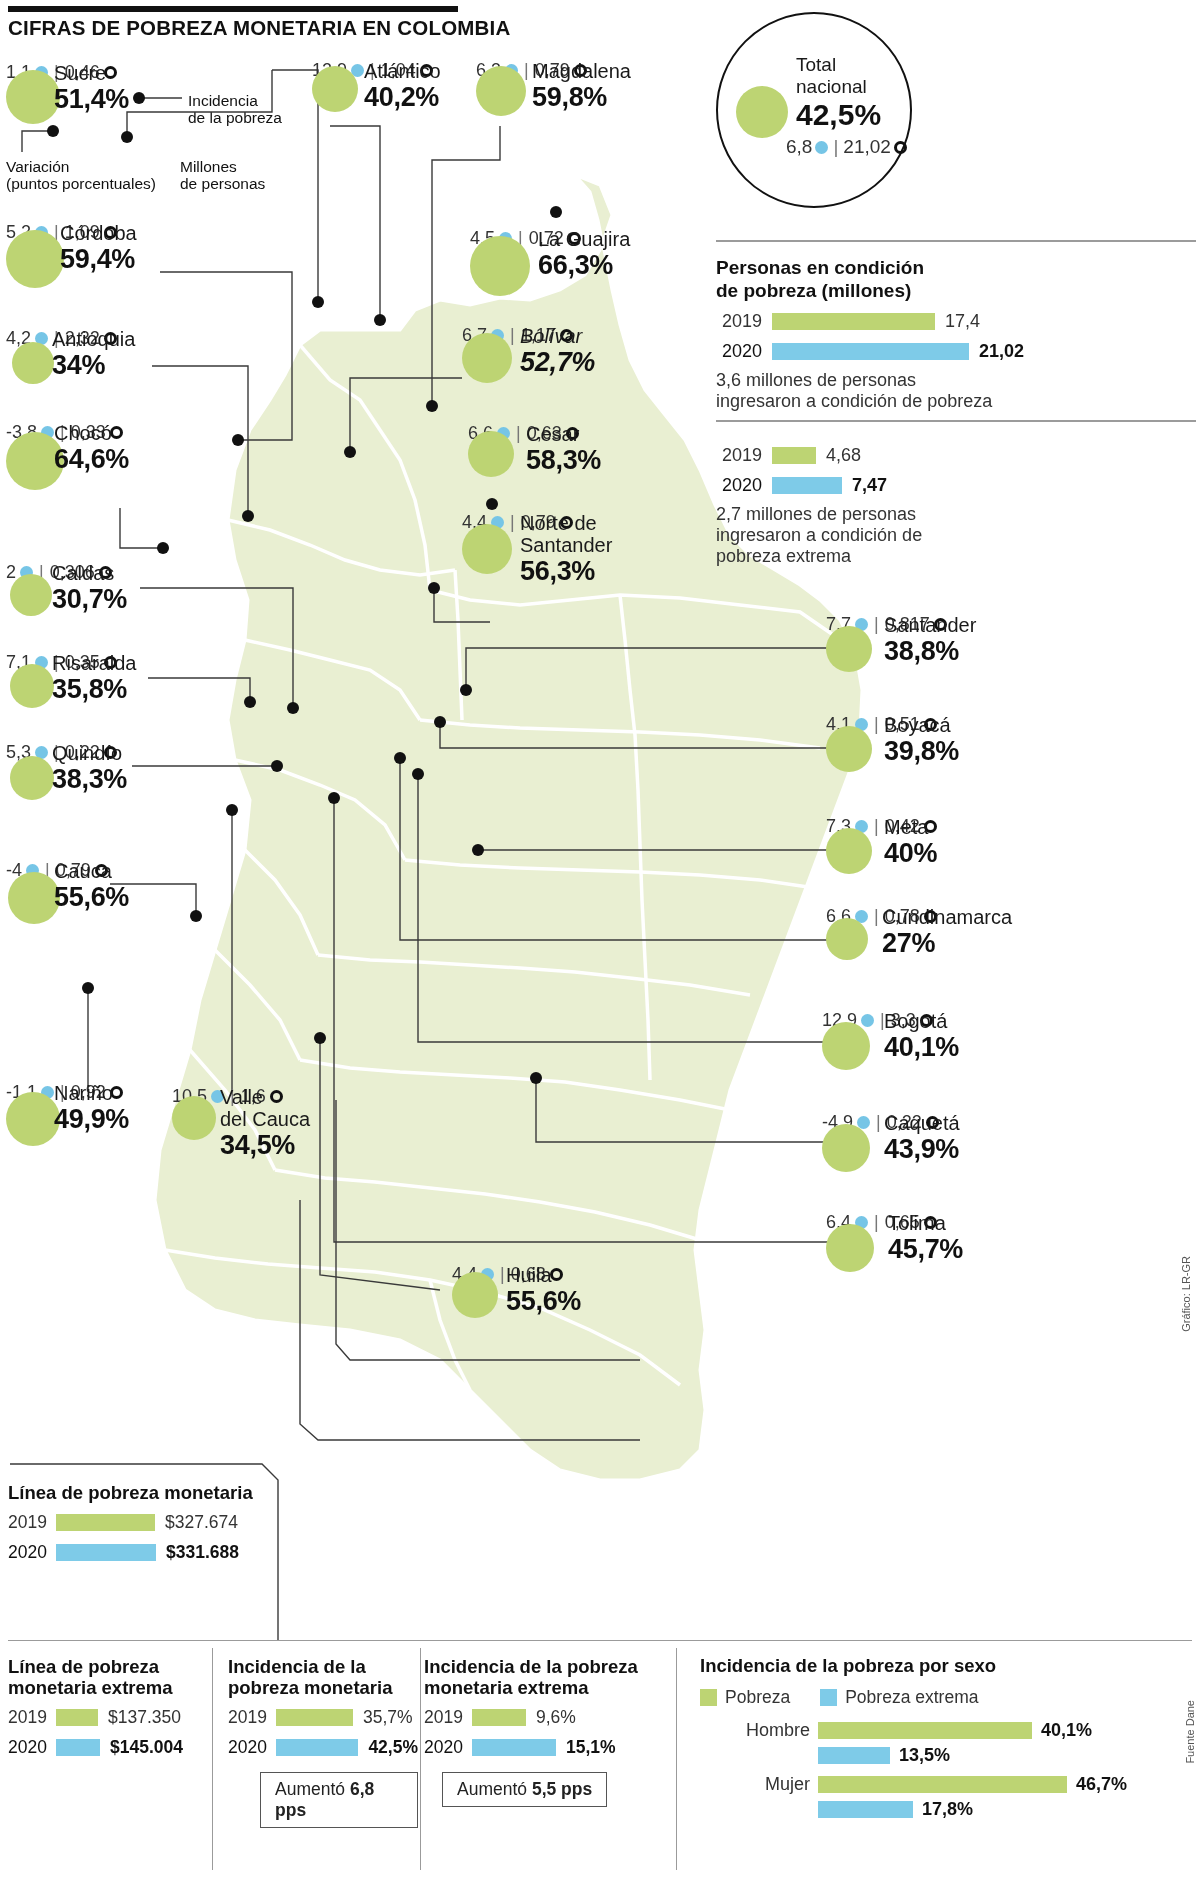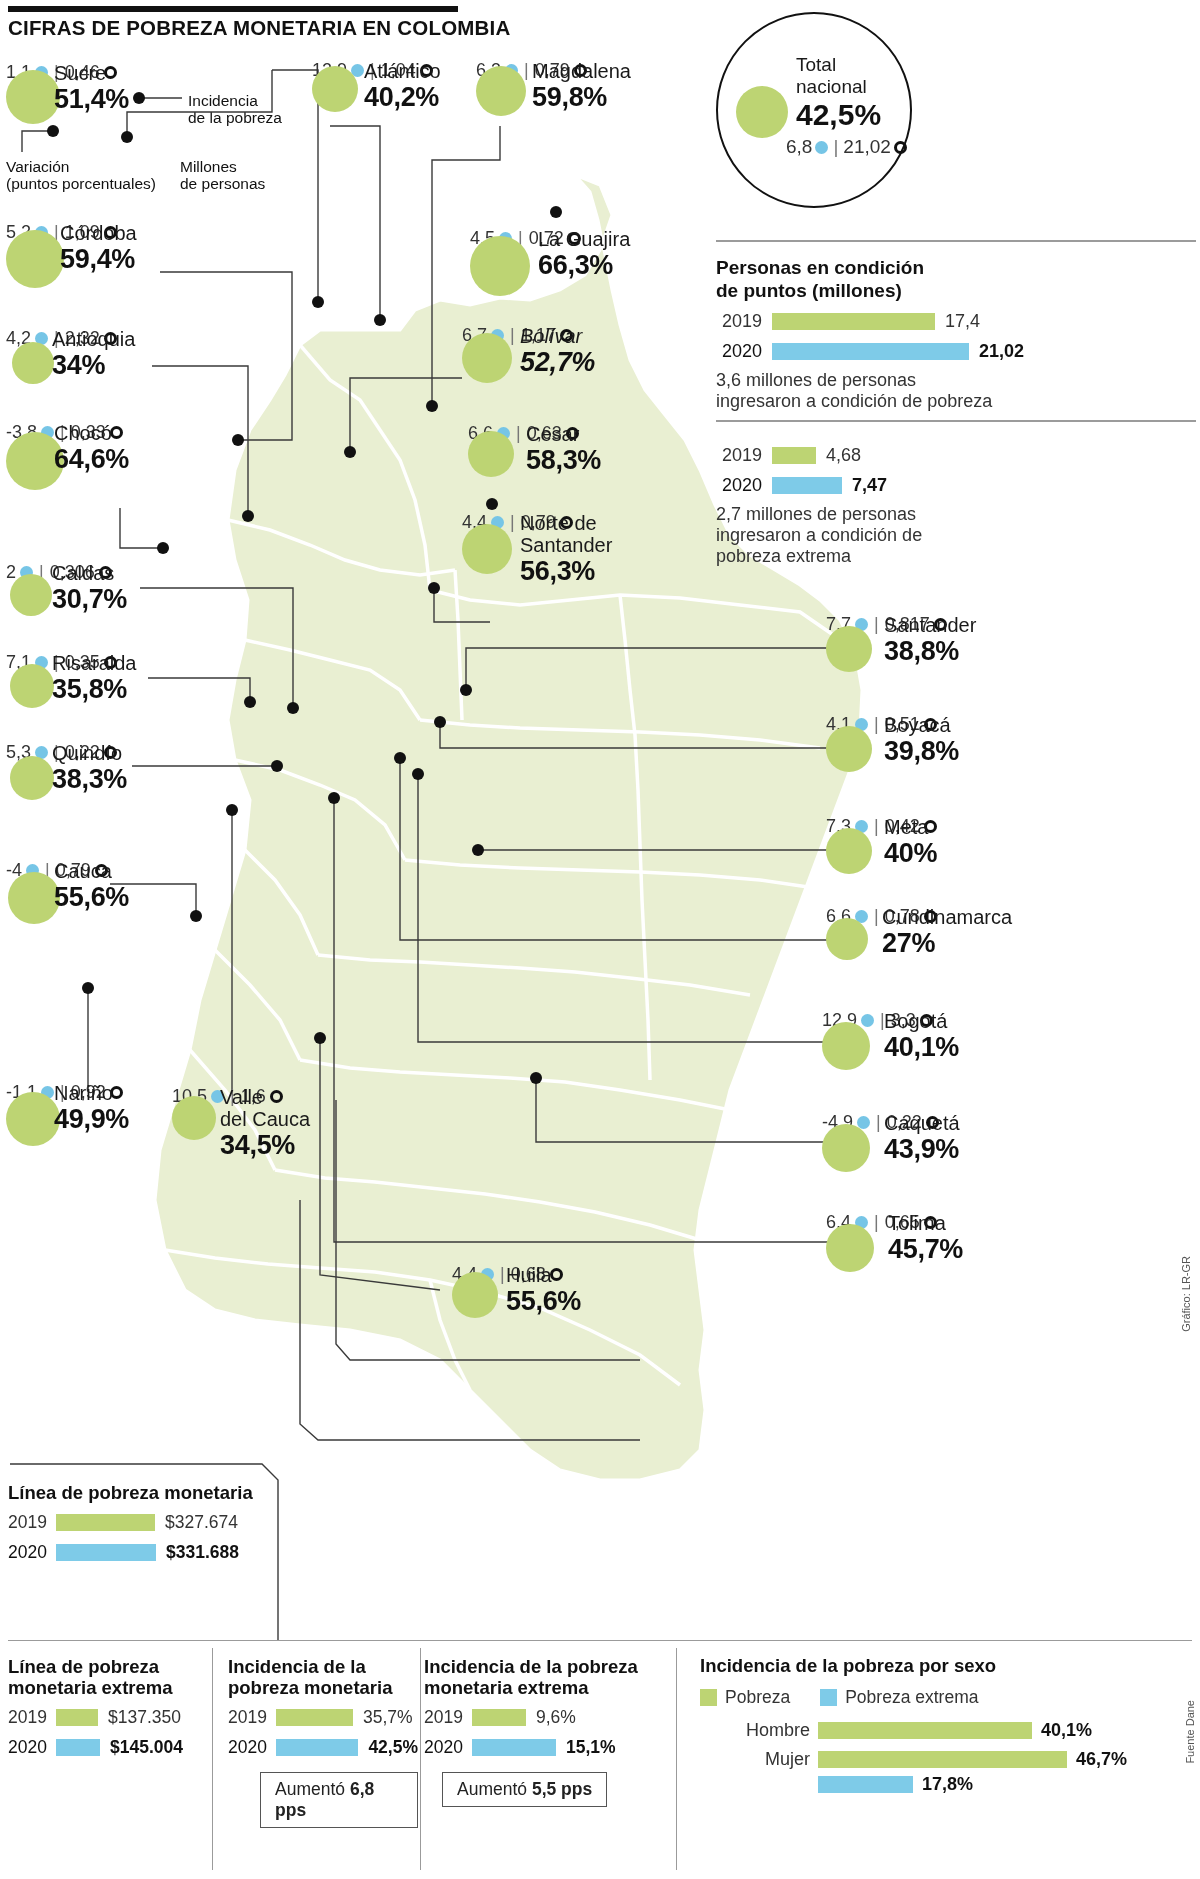--- a/index.html
+++ b/index.html
@@ -616,21 +616,21 @@
       <span>0,65</span>
       <span class="dot-ring"></span>
   </div>
 </div>
 
 <div class="rp-rule" style="top:240px;"></div>
 
 <div class="rp" style="top:256px;">
   <h3>
     <span>Personas en condición</span><br>
-    <span>de puntos (millones)</span>
+    <span>de pobreza (millones)</span>
   </h3>
   <div class="barrow y19">
     <span class="yr">2019</span>
     <span class="bar g" style="width:163px;"></span>
     <span class="val">17,4</span>
   </div>
   <div class="barrow y20">
     <span class="yr">2020</span>
     <span class="bar b" style="width:197px;"></span>
     <span class="val">21,02</span>
@@ -743,20 +743,25 @@
     <span class="sw g"></span>
     <span>Pobreza</span>
     <span class="sw b" style="margin-left:22px;"></span>
     <span>Pobreza extrema</span>
   </div>
   <div class="sexgrp">
     <div class="r">
       <span class="lbl">Hombre</span>
       <span class="bar" style="background:#bdd473;width:214px;"></span>
       <span class="v">40,1%</span>
+    </div>
+    <div class="r">
+      <span class="lbl"></span>
+      <span class="bar" style="background:#7ecbe8;width:72px;"></span>
+      <span class="v">13,5%</span>
     </div>
   </div>
   <div class="sexgrp">
     <div class="r">
       <span class="lbl">Mujer</span>
       <span class="bar" style="background:#bdd473;width:249px;"></span>
       <span class="v">46,7%</span>
     </div>
     <div class="r">
       <span class="lbl"></span>

